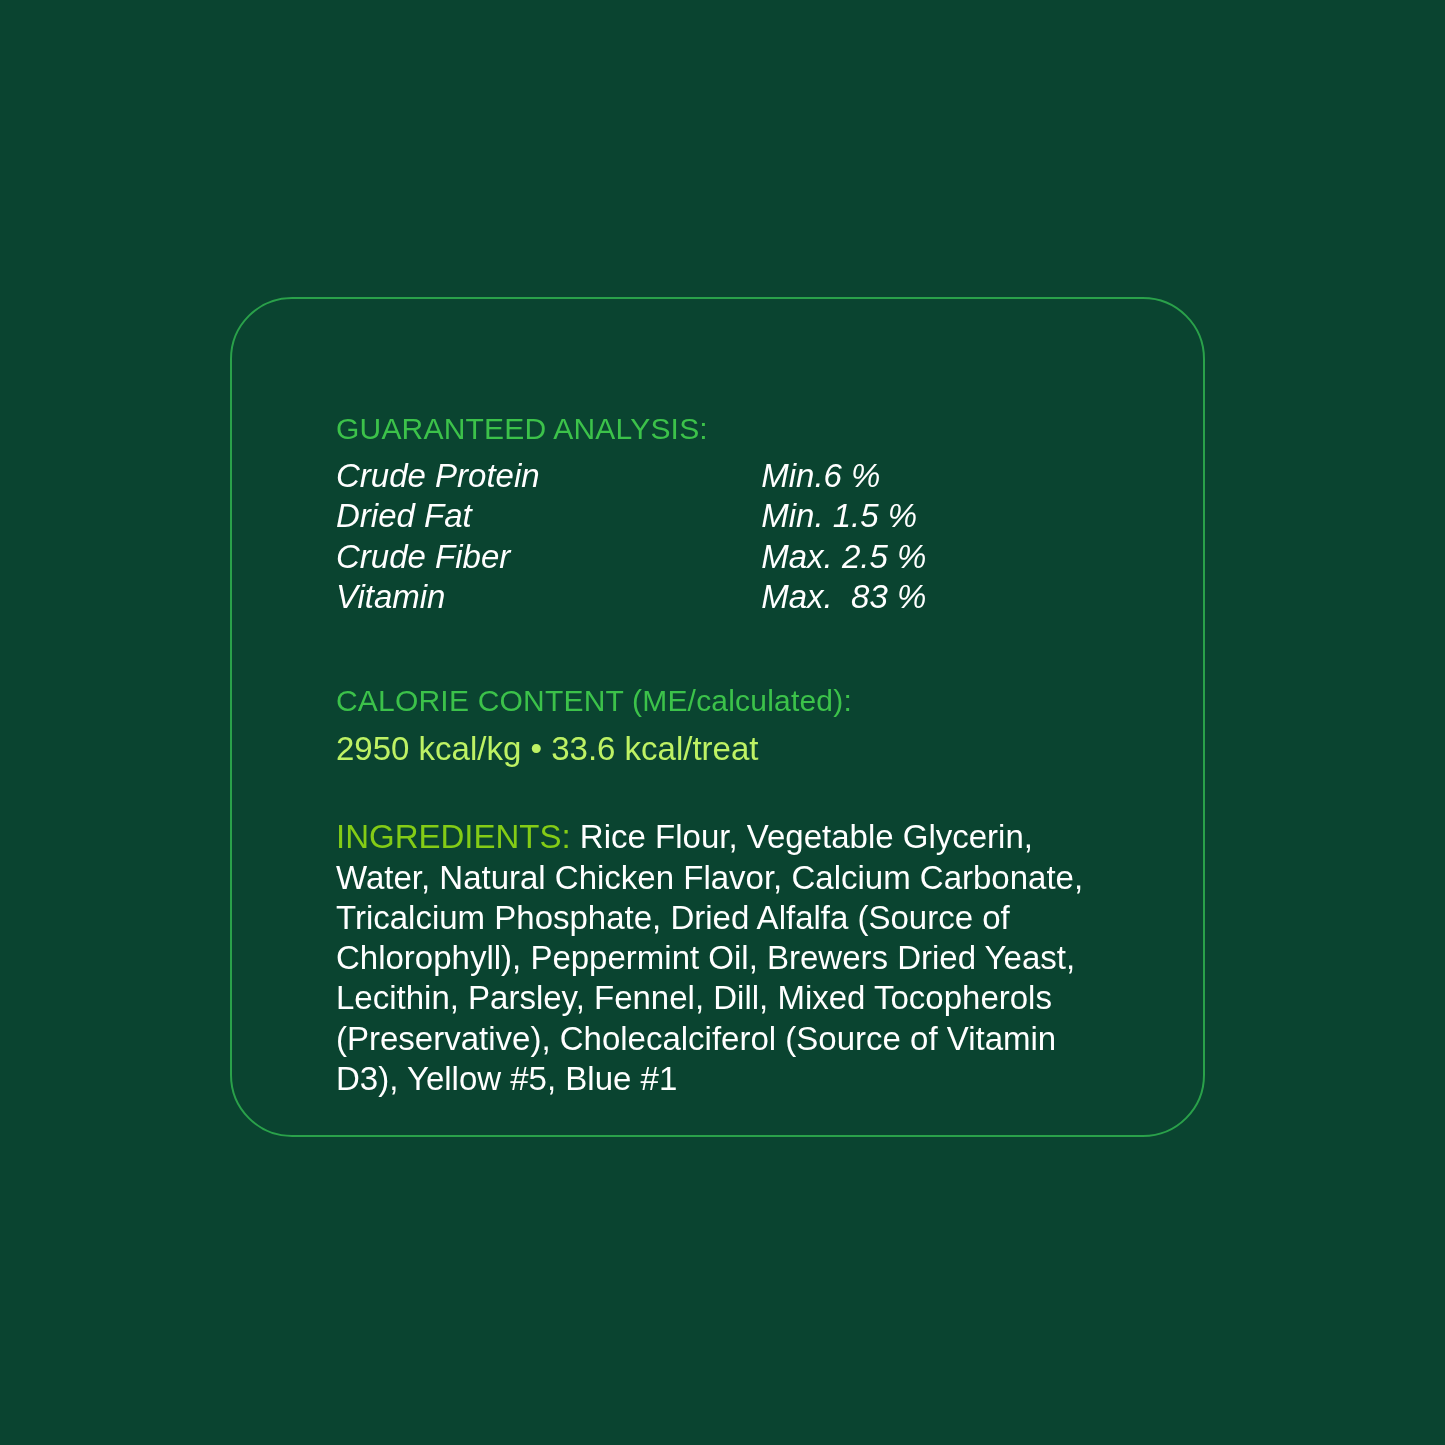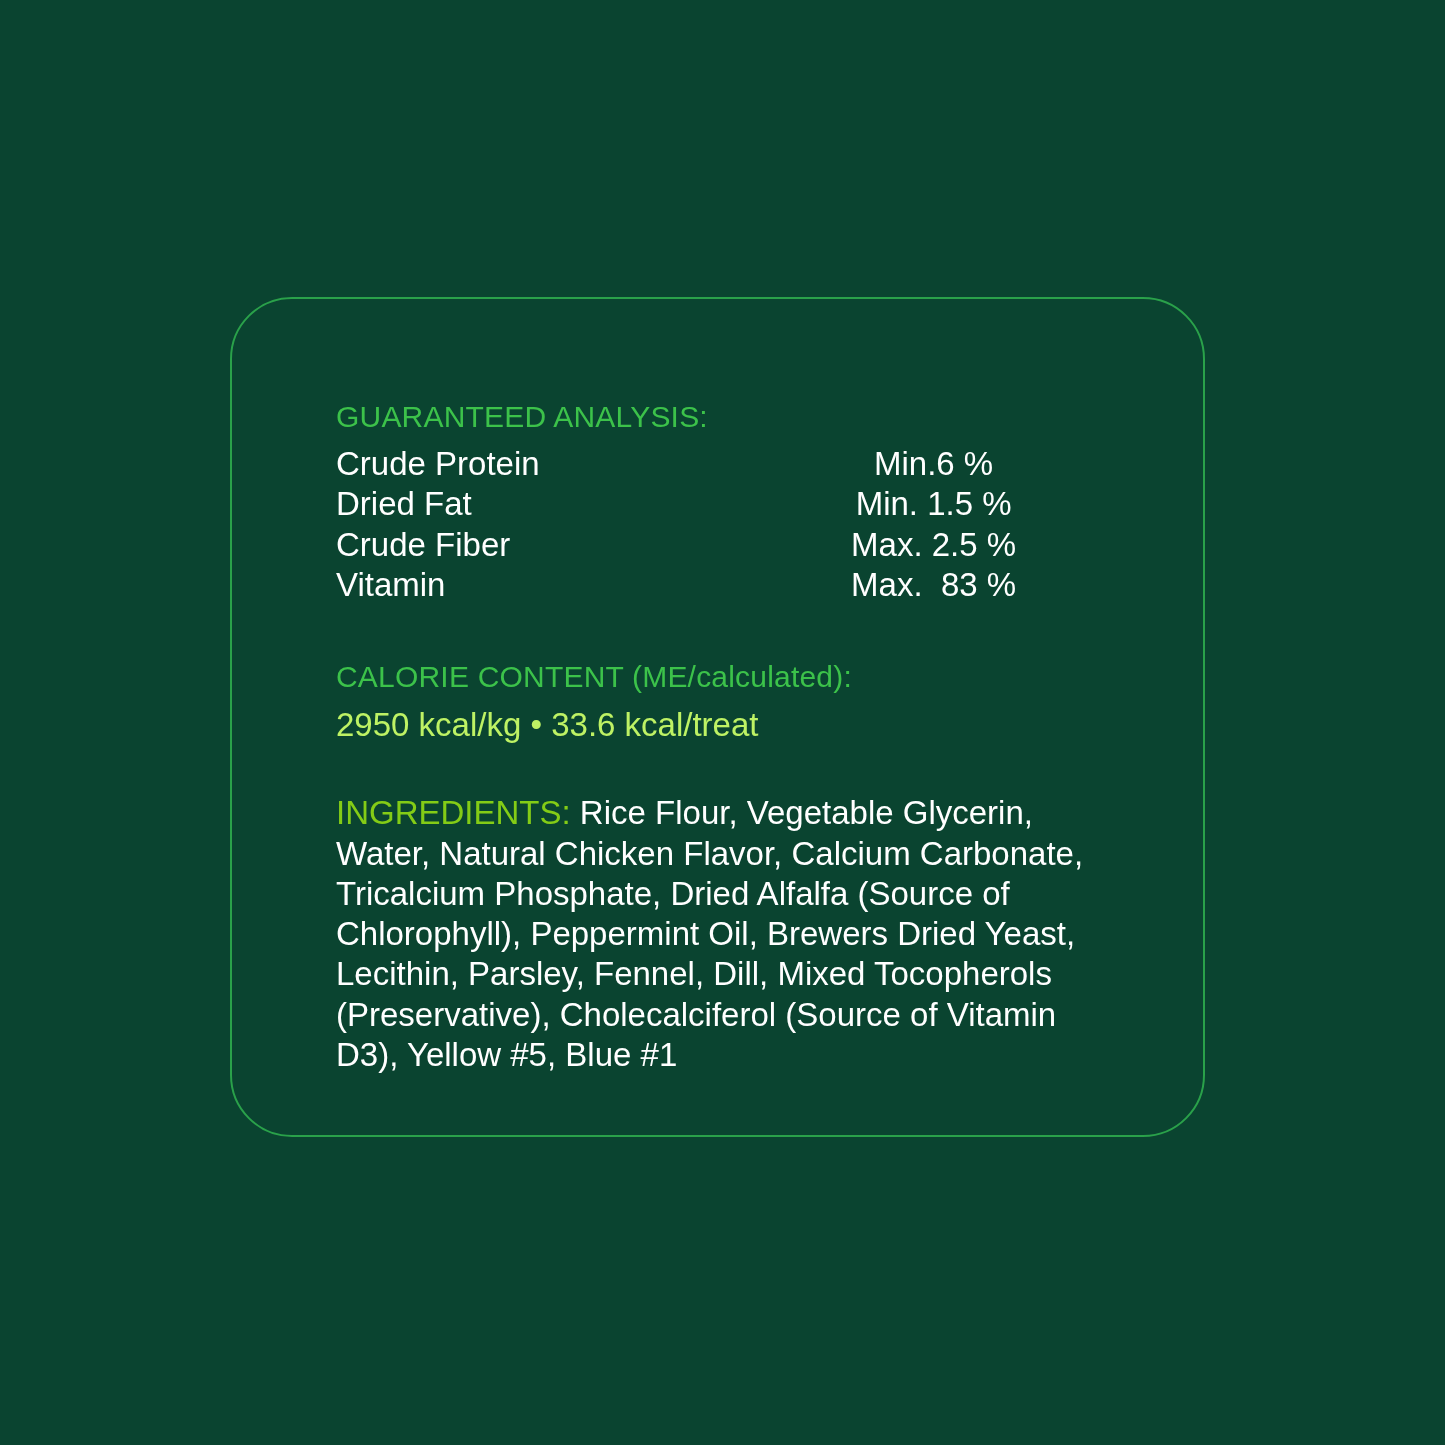--- a/index.html
+++ b/index.html
@@ -32,36 +32,37 @@
     position: absolute;
     left: 104px;
     top: 100px;
     right: 70px;
   }
   .section-heading {
     color: #3cc24a;
     font-size: 30px;
     letter-spacing: 0.2px;
     font-weight: 500;
-    margin: 0 0 9px 0;
+    margin: 12px 0 9px 0;
     line-height: 1.2;
   }
   .ga-table {
     width: 770px;
     border-collapse: collapse;
+    font-style: italic;
   }
   .ga-table td {
     color: #ffffff;
     font-size: 33px;
     line-height: 1.22;
     padding: 0;
     font-weight: 400;
   }
   .ga-table td.val {
-    text-align: center;
+    text-align: left;
     white-space: pre;
   }
   .block-gap-1 { height: 54px; }
   .block-gap-2 { height: 48px; }
   .calorie-line {
     color: #bef264;
     font-size: 33px;
     line-height: 1.25;
     margin: 0;
   }

